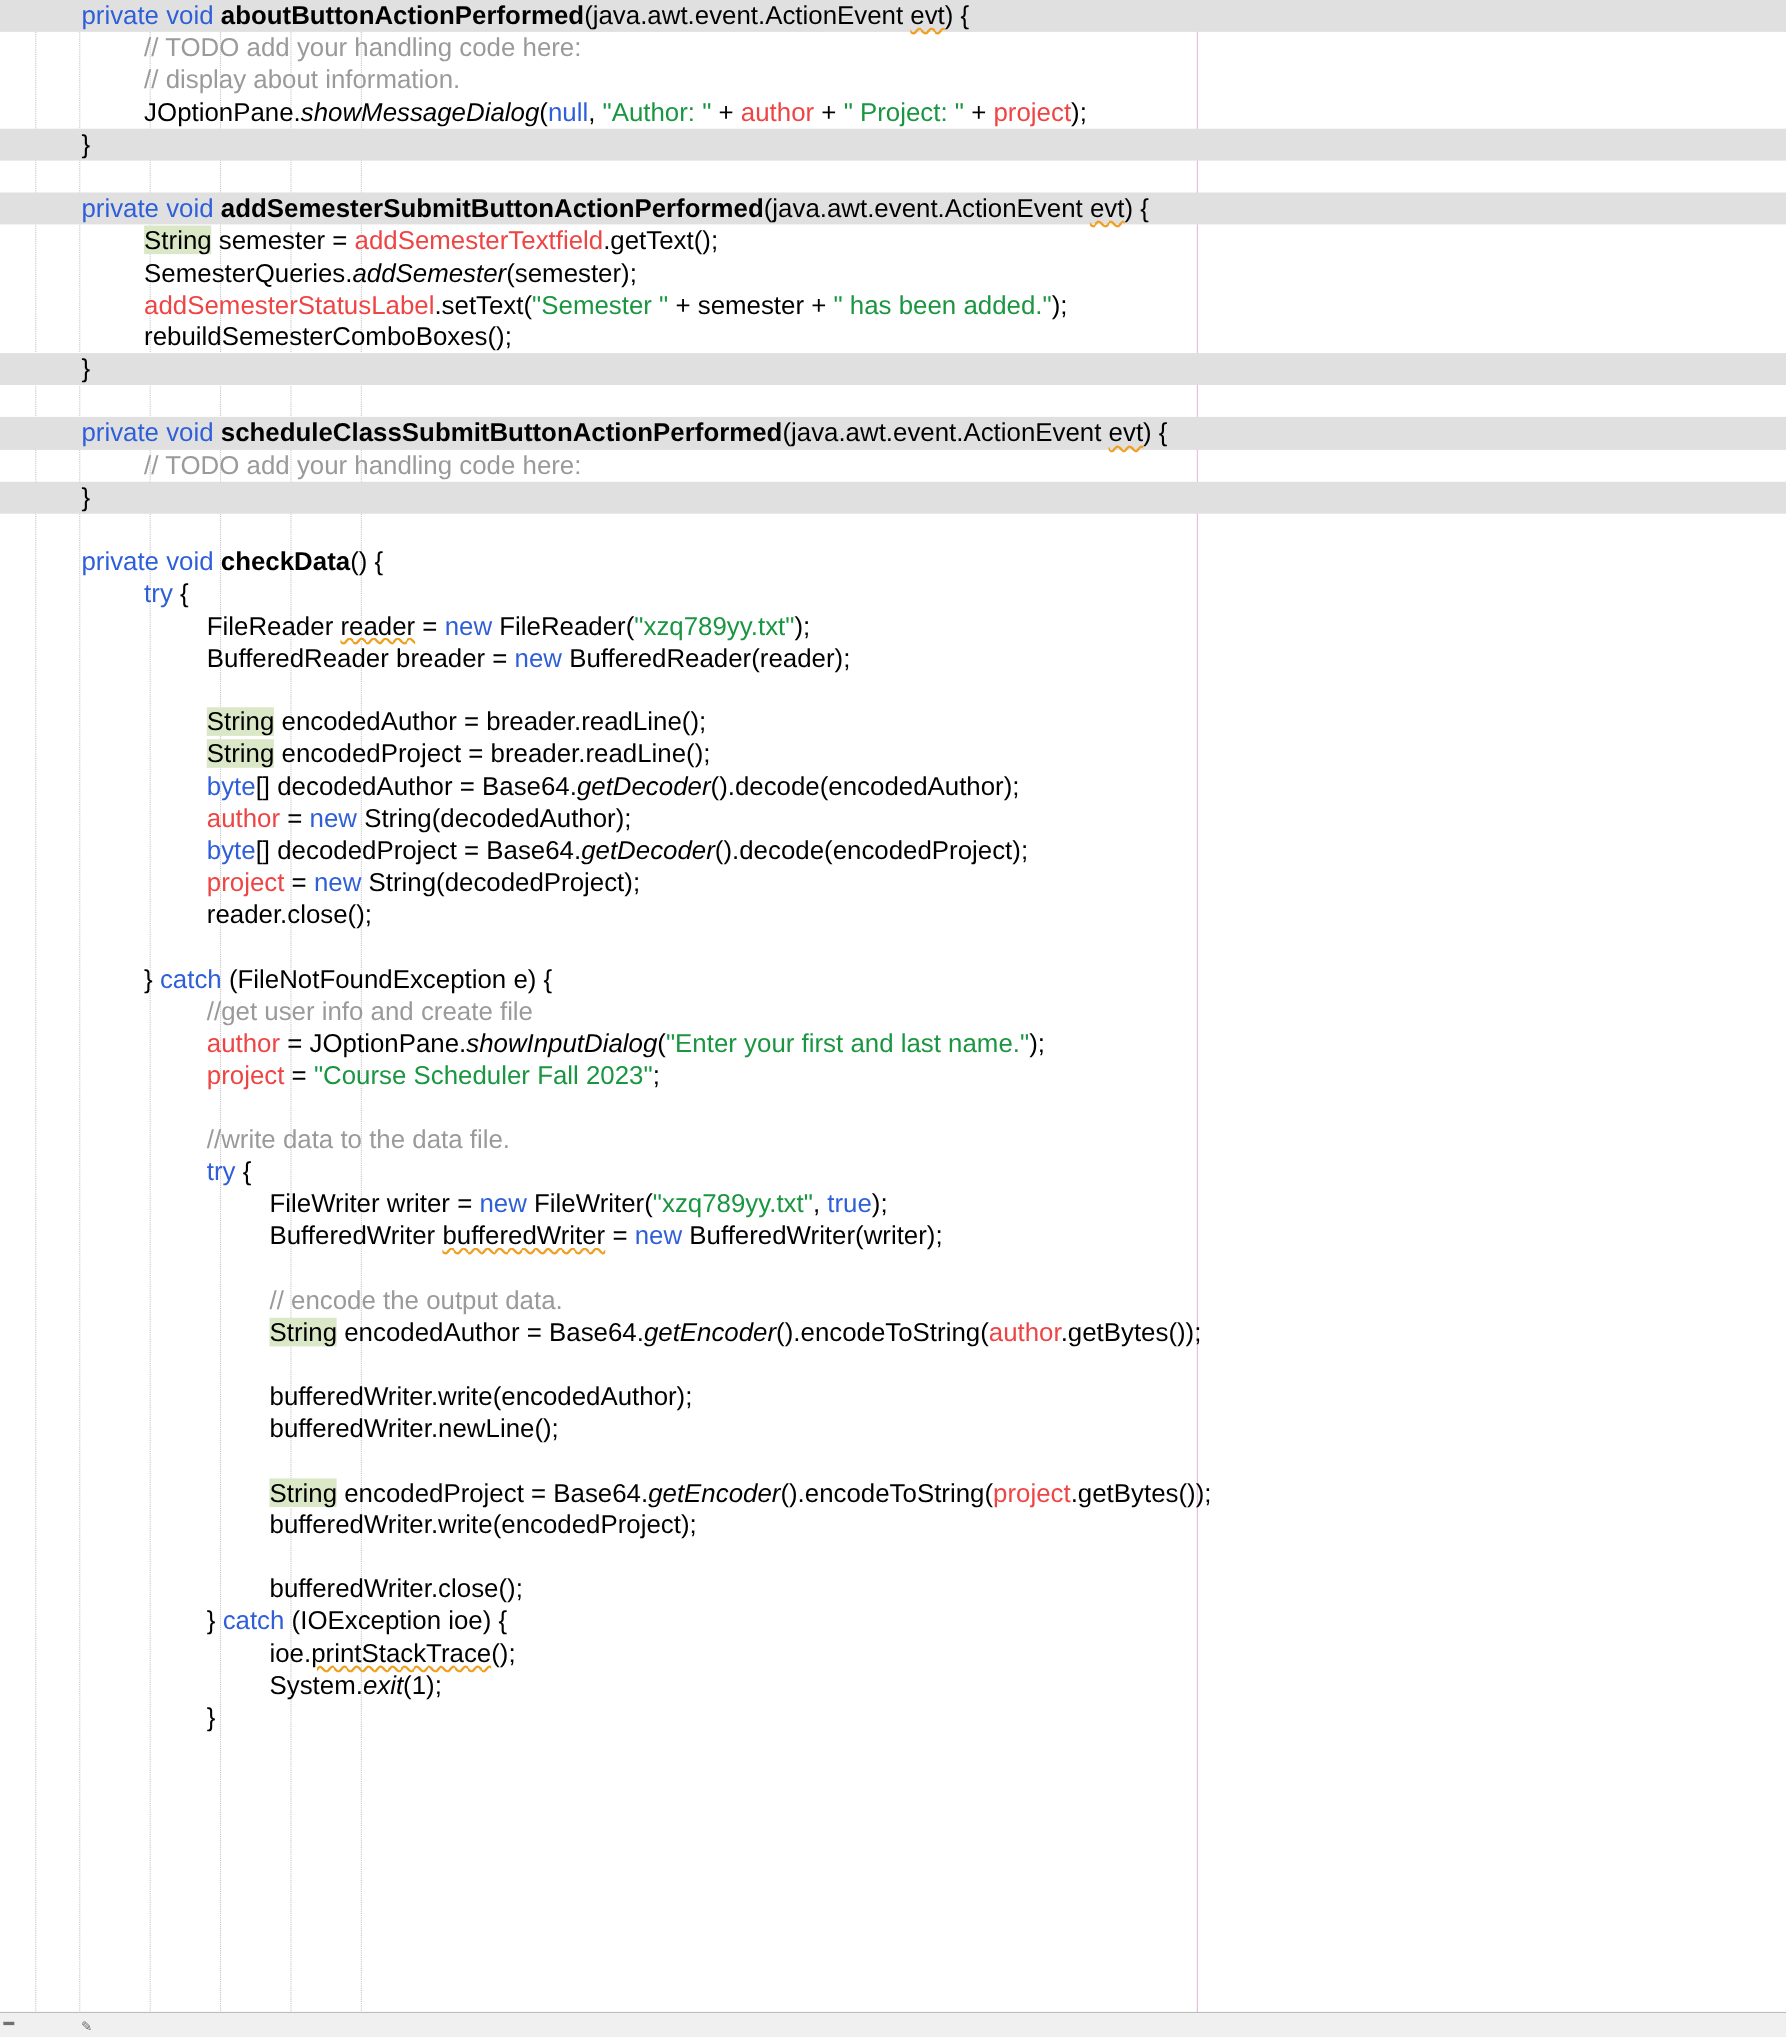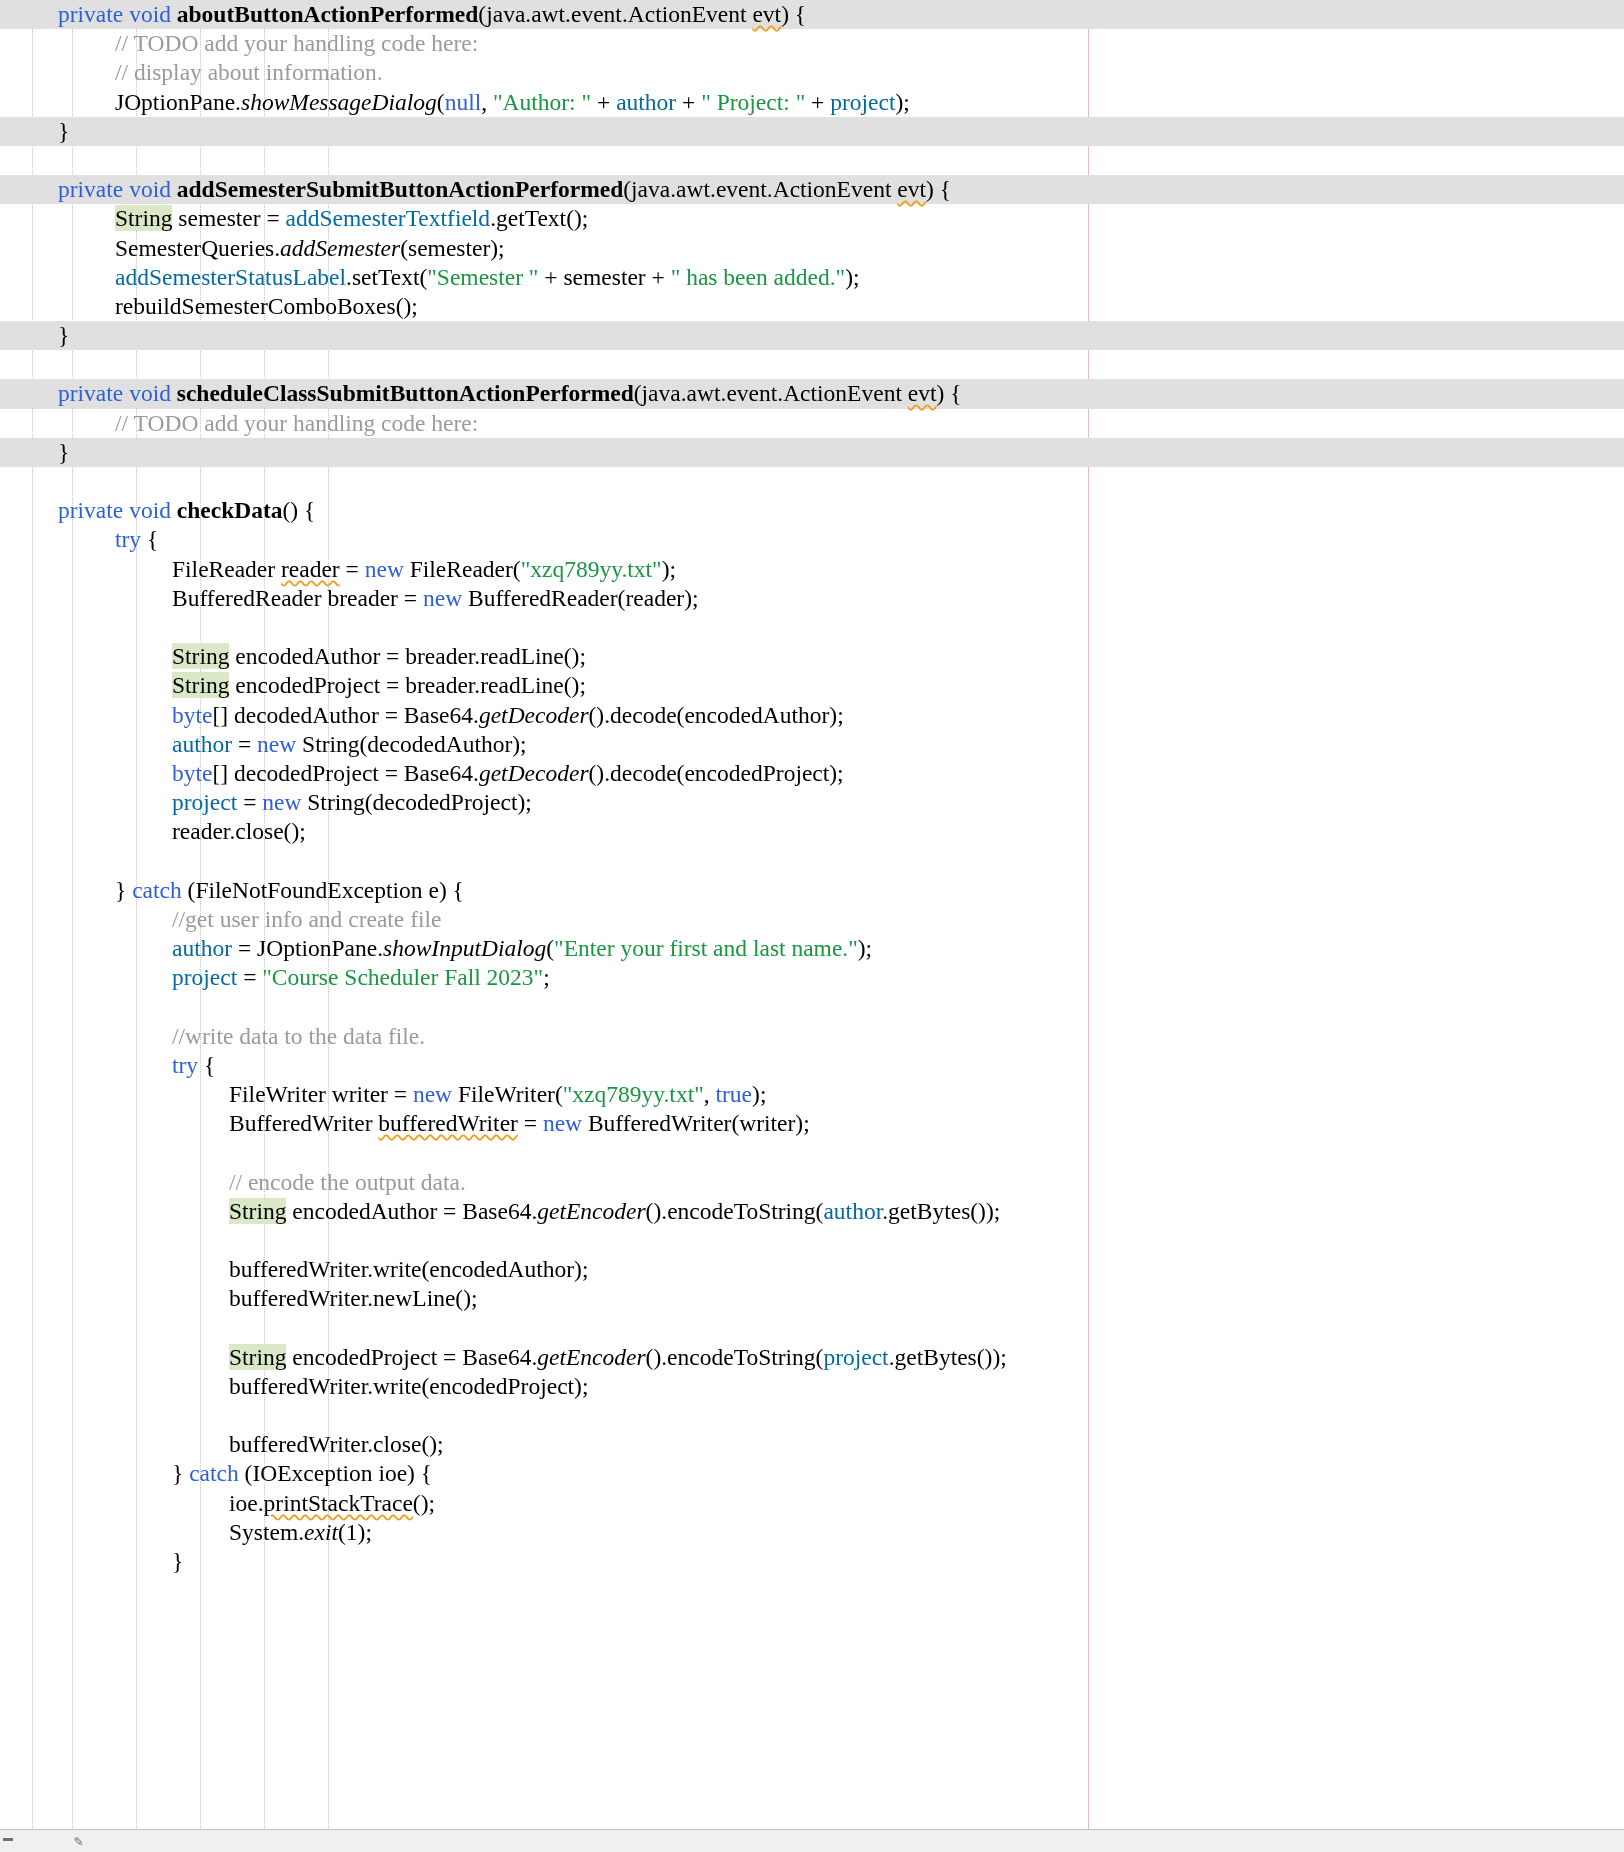--- a/index.html
+++ b/index.html
@@ -40,25 +40,25 @@
     bottom: 0;
     width: 0;
     border-left: 1px solid #e8b9d8;
     z-index: 2;
     pointer-events: none;
   }
 
   
   .code {
     position: absolute;
-    left: 0;
+    left: 16px;
     top: 0;
     right: 0;
     z-index: 3;
-    font-family: Liberation Serif, serif;
+    font-family: Liberation Sans, sans-serif;
     font-size: 23.5px;
     line-height: 29.2px;
     white-space: pre;
     color: #000000;
   }
 
   .line {
     position: relative;
     height: 29.2px;
     padding-left: 58px;
@@ -72,21 +72,21 @@
     top: 0;
     bottom: 0;
     background: #e0e0e0;
     z-index: -1;
   }
 
   
   .kw      { color: #2f5fd8; }
   .str     { color: #1a9641; }
   .cmt     { color: #9a9a9a; }
-  .fld     { color: #0369a1; }
+  .fld     { color: #ef4444; }
   .mname   { color: #000000; font-weight: bold; }
   .stat    { color: #000000; font-style: italic; }
   .plain   { color: #000000; }
   .occ     { background: #dbe8c8; }
   .warn    {
     text-decoration: underline wavy #f0a020;
     text-decoration-thickness: 2px;
     text-underline-offset: 3px;
   }
 

